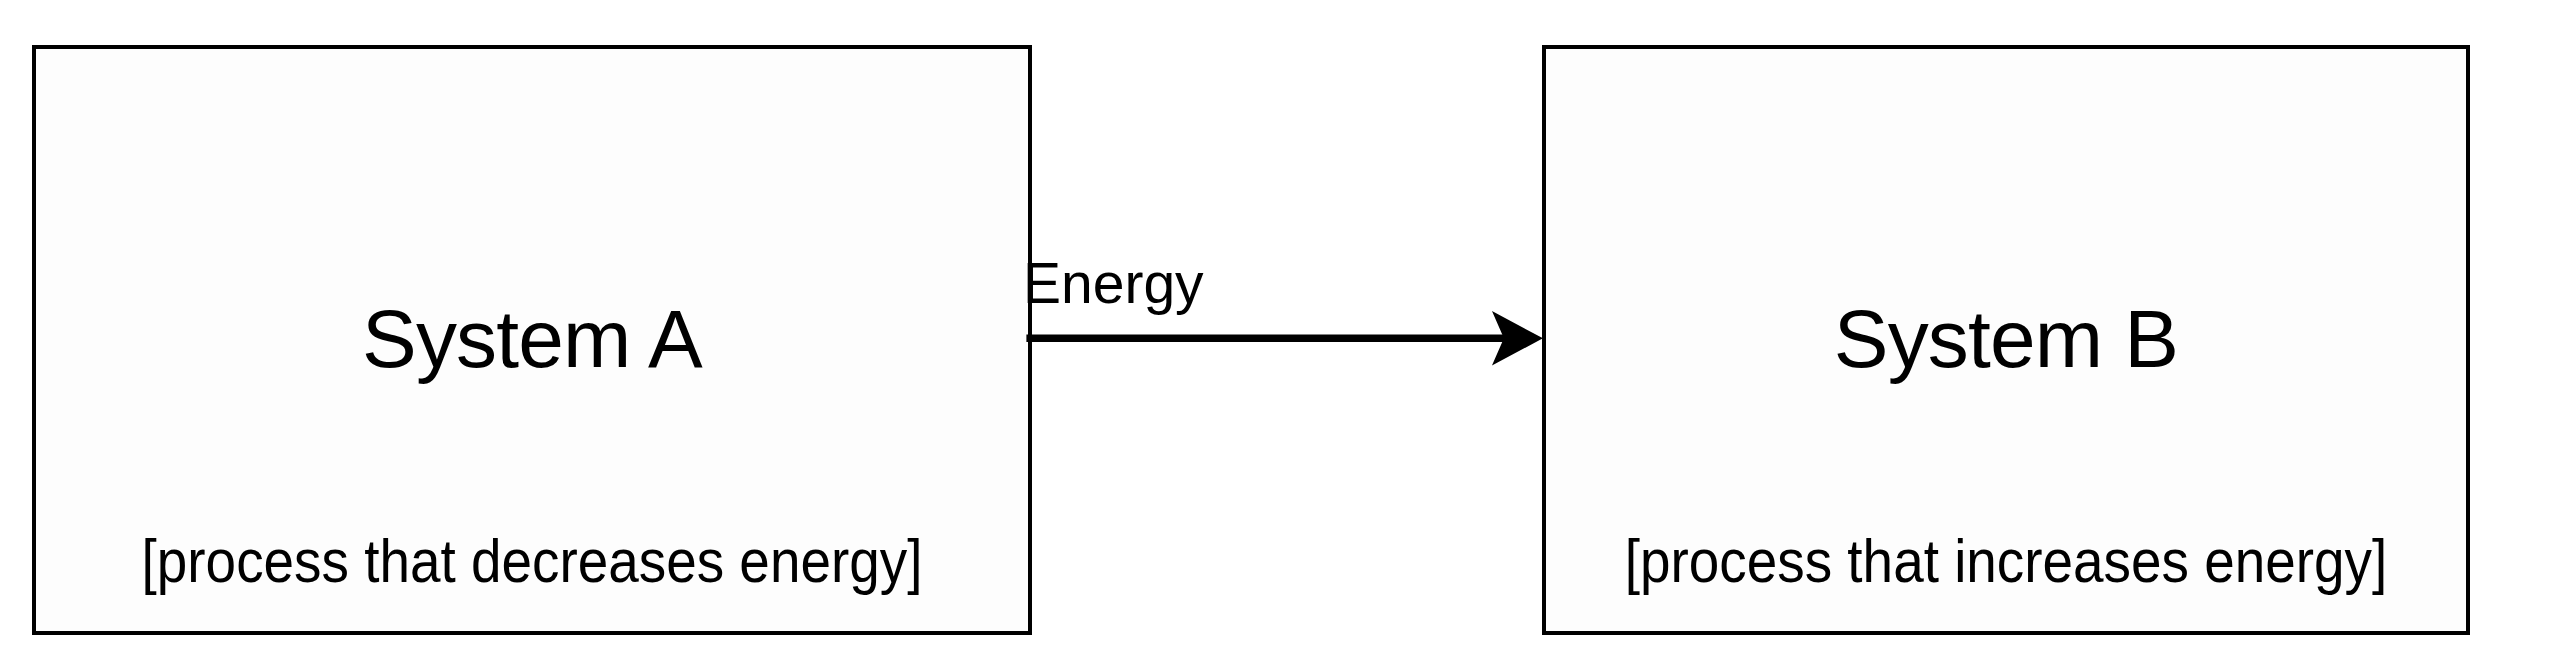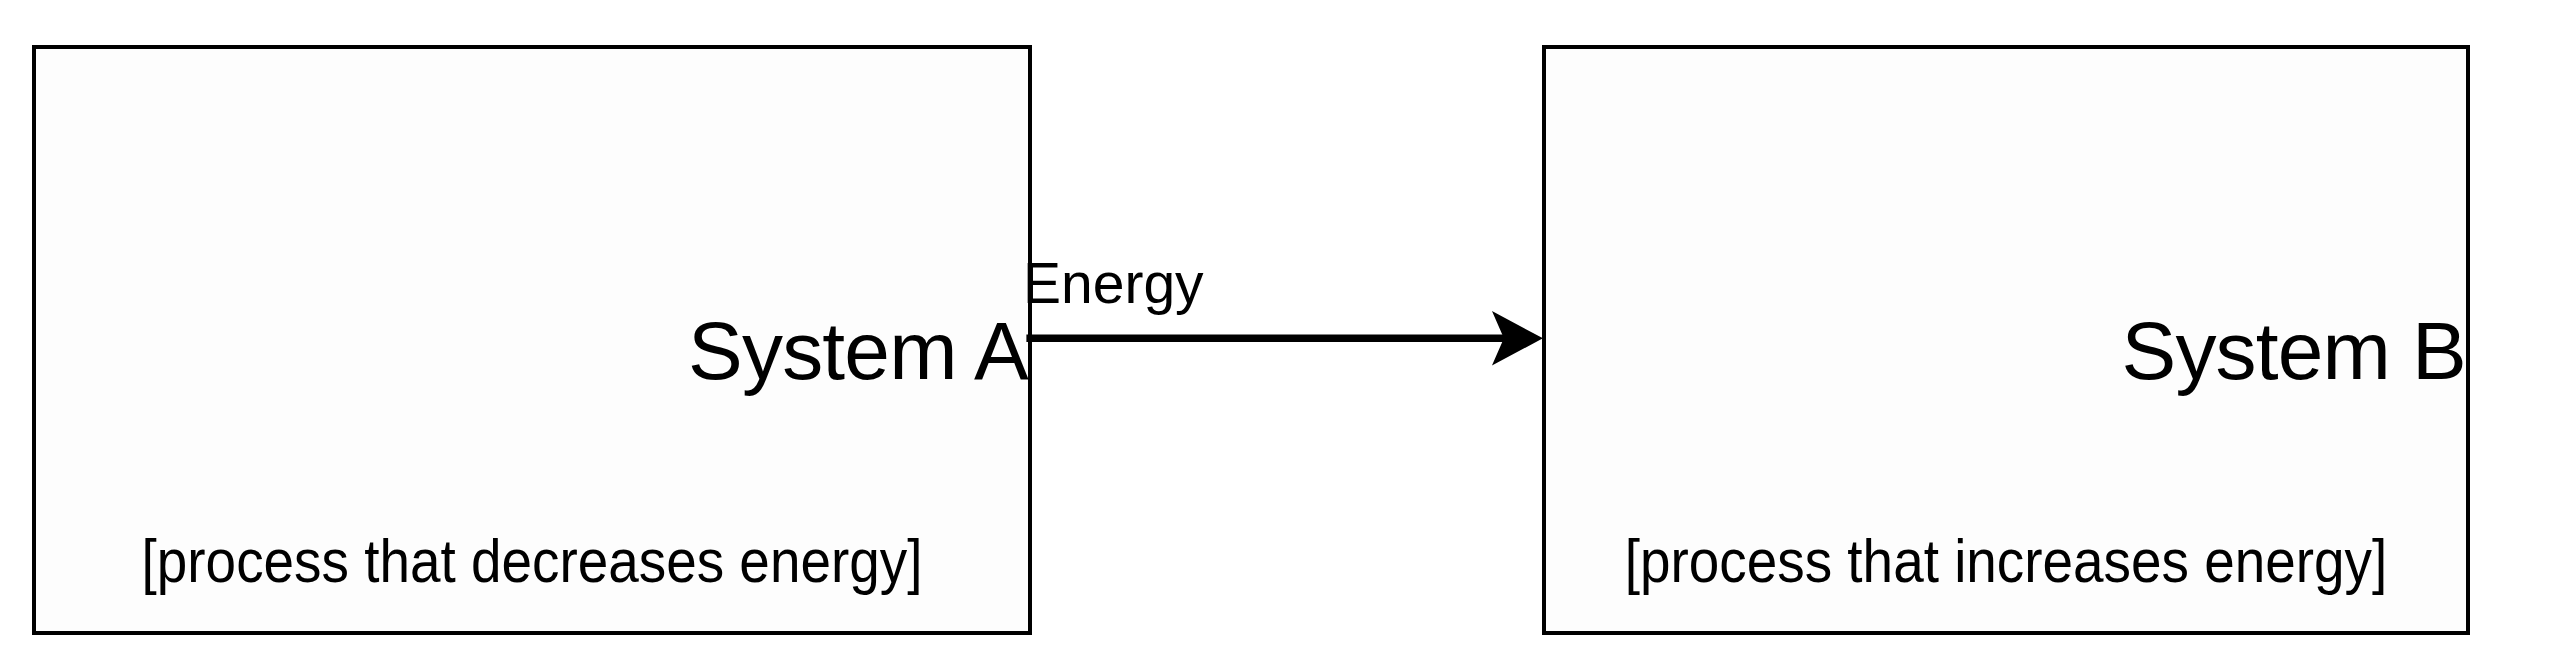--- a/index.html
+++ b/index.html
@@ -26,22 +26,22 @@
     border: 4.2px solid #000000;
     background: #fdfdfd;
   }
   #box-a { left: 32px;   width: 1000px; }
   #box-b { left: 1542px; width: 928px; }
 
   .sys-title {
     position: absolute;
     left: 0;
     right: 0;
-    top: 261px;
-    text-align: right;
+    top: 249px;
+    text-align: center;
     font-size: 82px;
     line-height: 1;
     color: #000000;
     font-stretch: condensed;
     letter-spacing: -0.8px;
     white-space: nowrap;
   }
   .sys-note {
     position: absolute;
     left: 0;

